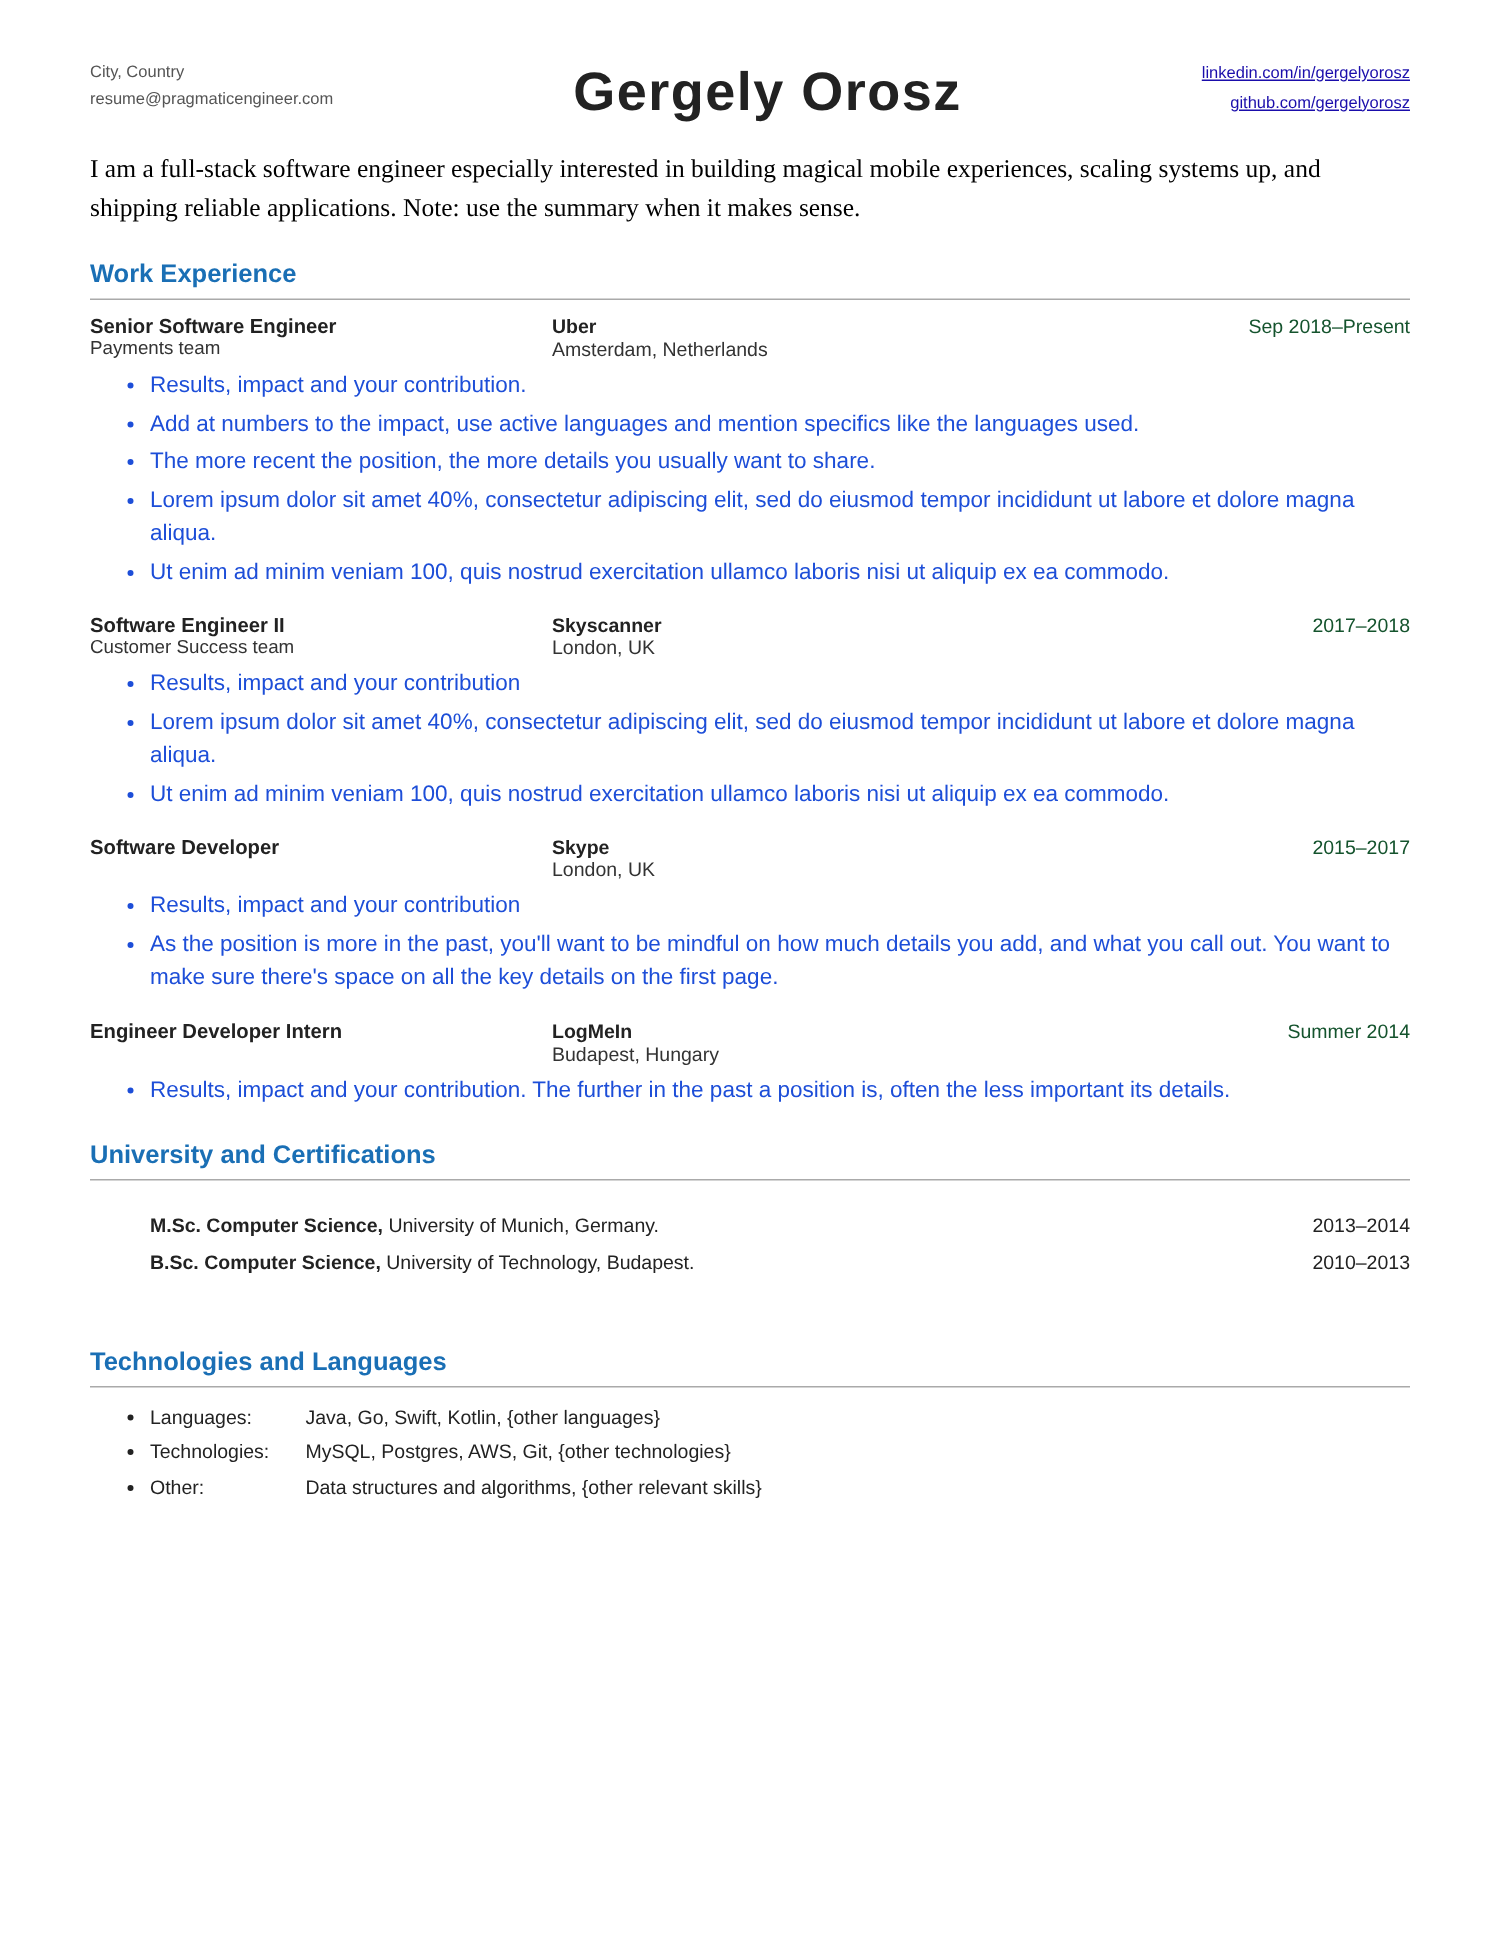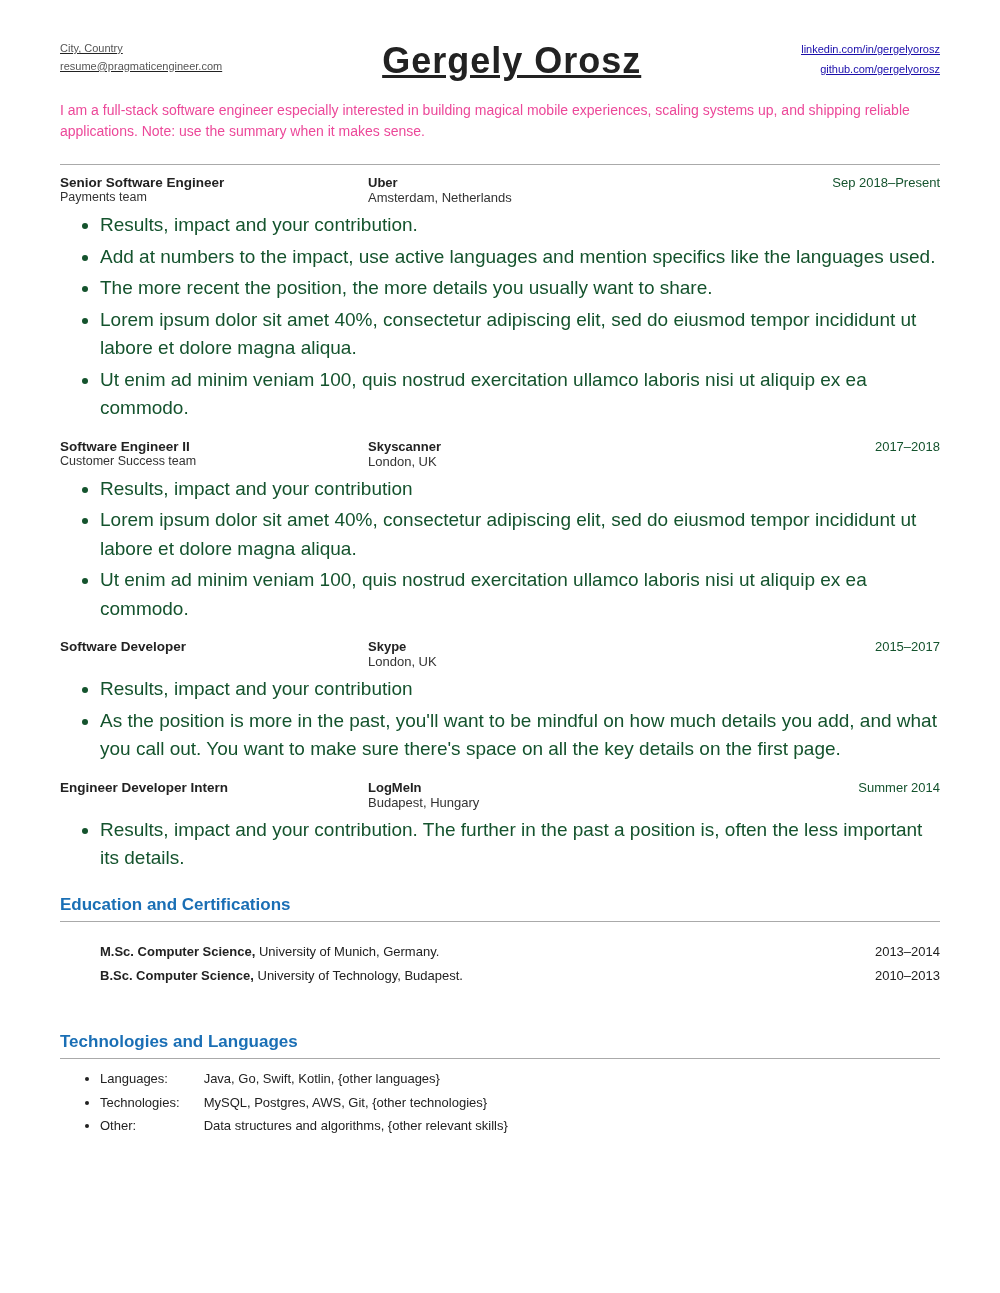--- a/index.html
+++ b/index.html
@@ -10,21 +10,20 @@
       background: #fff;
       width: 1000px;
       min-height: 1293px;
       padding: 40px 60px;
     }
     .header {
       display: flex;
       justify-content: space-between;
       align-items: flex-start;
       margin-bottom: 18px;
-      text-decoration: underline;
     }
     .header-left {
       font-size: 11px;
       color: #555;
       line-height: 1.6;
     }
     .header-center {
       text-align: left;
     }
     .header-center h1 {
@@ -36,24 +35,25 @@
     .header-right {
       font-size: 11px;
       text-align: right;
       line-height: 1.8;
     }
     .header-right a {
       color: #1a0dab;
       text-decoration: underline;
     }
     .summary {
-      font-size: 14px;
-      color: #ec4899;
+      font-size: 17px;
+      color: #000000;
       margin-bottom: 22px;
       line-height: 1.5;
+      font-family: Liberation Serif, serif;
     }
     .section-title {
       font-size: 17px;
       font-weight: bold;
       color: #1a6fb5;
       margin-bottom: 6px;
     }
     .section-divider {
       border: none;
       border-top: 1.5px solid #aaa;
@@ -94,23 +94,23 @@
       color: #14532d;
     }
     .job-bullets {
       margin-left: 40px;
       margin-top: 6px;
       margin-bottom: 16px;
     }
     .job-bullets li {
       list-style-type: disc;
       margin-bottom: 3px;
-      font-size: 19px;
-      line-height: 1.5;
-      color: #14532d;
+      font-size: 15px;
+      line-height: 1.5;
+      color: #1d4ed8;
     }
     .edu-section {
       margin-top: 10px;
     }
     .edu-bullets {
       margin-left: 40px;
       margin-top: 20px;
       margin-bottom: 10px;
     }
     .edu-bullets li {
@@ -167,20 +167,21 @@
     </div>
     <div>
       <a href="#">github.com/gergelyorosz</a>
     </div>
   </div>
 </div>
 
 <div class="summary">I am a full-stack software engineer especially interested in building magical mobile experiences, scaling systems up, and shipping reliable applications. Note: use the summary when it makes sense.</div>
 
 <div class="work-section">
+  <div class="section-title">Work Experience</div>
   <hr class="section-divider">
 
   <div class="job-block">
     <div class="job-header">
       <div class="job-title-block">
         <div class="job-title">Senior Software Engineer</div>
         <div class="job-team">Payments team</div>
       </div>
       <div class="job-company-block">
         <div class="job-company">Uber</div>
@@ -246,21 +247,21 @@
       </div>
       <div class="job-dates">Summer 2014</div>
     </div>
     <ul class="job-bullets">
       <li>Results, impact and your contribution. The further in the past a position is, often the less important its details.</li>
     </ul>
   </div>
 </div>
 
 <div class="edu-section" style="margin-top:22px;">
-  <div class="section-title">Education and Certifications</div>
+  <div class="section-title">University and Certifications</div>
   <hr class="section-divider">
   <ul class="edu-bullets">
     <li>
       <span class="edu-text">
         <strong>M.Sc. Computer Science,</strong><span> University of Munich, Germany.</span>
       </span>
       <span class="edu-year">2013–2014</span>
     </li>
     <li>
       <span class="edu-text">

